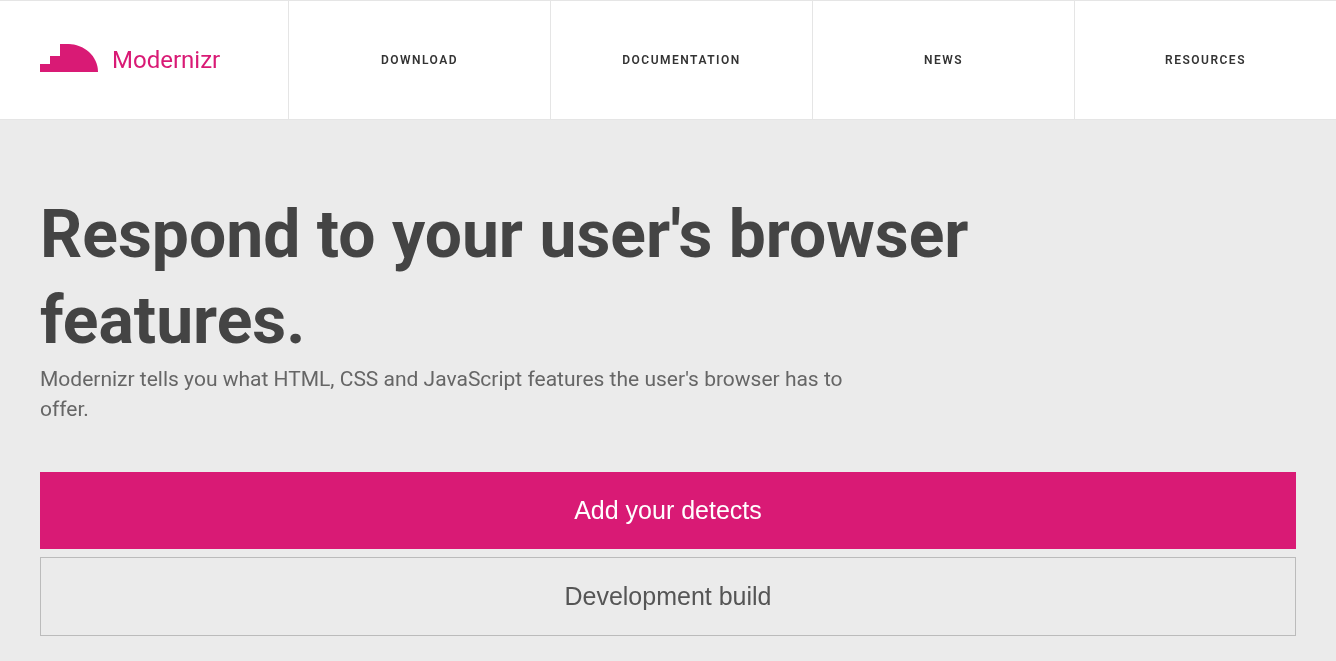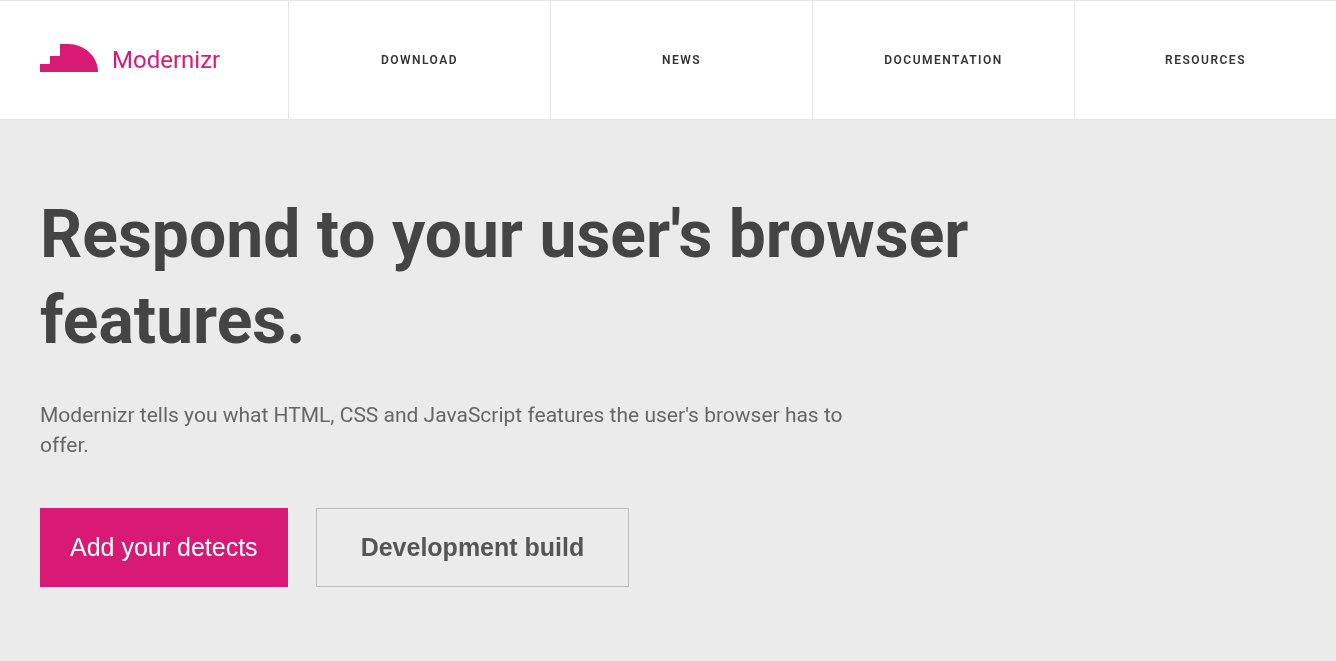--- a/index.html
+++ b/index.html
@@ -64,54 +64,54 @@
       background: #ebebeb;
       padding: 72px 40px 60px 40px;
       min-height: 541px;
     }
 
     .hero-title {
       font-size: 66px;
       font-weight: 700;
       color: #444;
       line-height: 1.3;
-      margin-bottom: 36px;
       max-width: 980px;
     }
 
     .hero-subtitle {
       font-size: 21px;
       font-weight: 400;
       color: #666;
       line-height: 1.45;
       margin-bottom: 48px;
       max-width: 820px;
     }
 
     .buttons {
       display: flex;
-      gap: 28px;
+      gap: 8px;
+      flex-direction: column;
     }
 
     .btn-primary {
       background: #d91a75;
       color: #fff;
       padding: 24px 30px;
       font-size: 25px;
       font-weight: 400;
       border: none;
       cursor: pointer;
     }
 
     .btn-secondary {
       background: transparent;
       color: #555;
       padding: 24px 44px;
       font-size: 25px;
-      font-weight: 700;
+      font-weight: 400;
       border: 1px solid #bbb;
       cursor: pointer;
     }
 
     .logo-icon {
       display: inline-block;
     }
   </style>
 </head>
 <body>
@@ -124,22 +124,22 @@
         <rect x="10" y="12" width="10" height="16" fill="#d91a75"></rect>
         <path d="M 20 4 L 20 28 L 56 28 A 32 32 0 0 0 24 0 L 20 0 Z" fill="#d91a75"></path>
         <path d="M 20 4 A 28 28 0 0 1 48 28 L 56 28 A 36 36 0 0 0 20 0 Z" fill="#d91a75" opacity="0"></path>
         <path d="M20,0 L20,28 L58,28 C58,12 44,0 28,0 Z" fill="#d91a75"></path>
       </svg>
     </span>
     <span class="logo-text">Modernizr</span>
   </div>
   <nav class="nav">
     <a class="nav-item">DOWNLOAD</a>
+    <a class="nav-item">DOCUMENTATION</a>
     <a class="nav-item">NEWS</a>
-    <a class="nav-item">DOCUMENTATION</a>
     <a class="nav-item">RESOURCES</a>
   </nav>
 </header>
 
 <section class="hero">
   <h1 class="hero-title">Respond to your user's browser features.</h1>
   <p class="hero-subtitle">Modernizr tells you what HTML, CSS and JavaScript features the user's browser has to offer.</p>
   <div class="buttons">
     <button class="btn-primary">Add your detects</button>
     <button class="btn-secondary">Development build</button>

